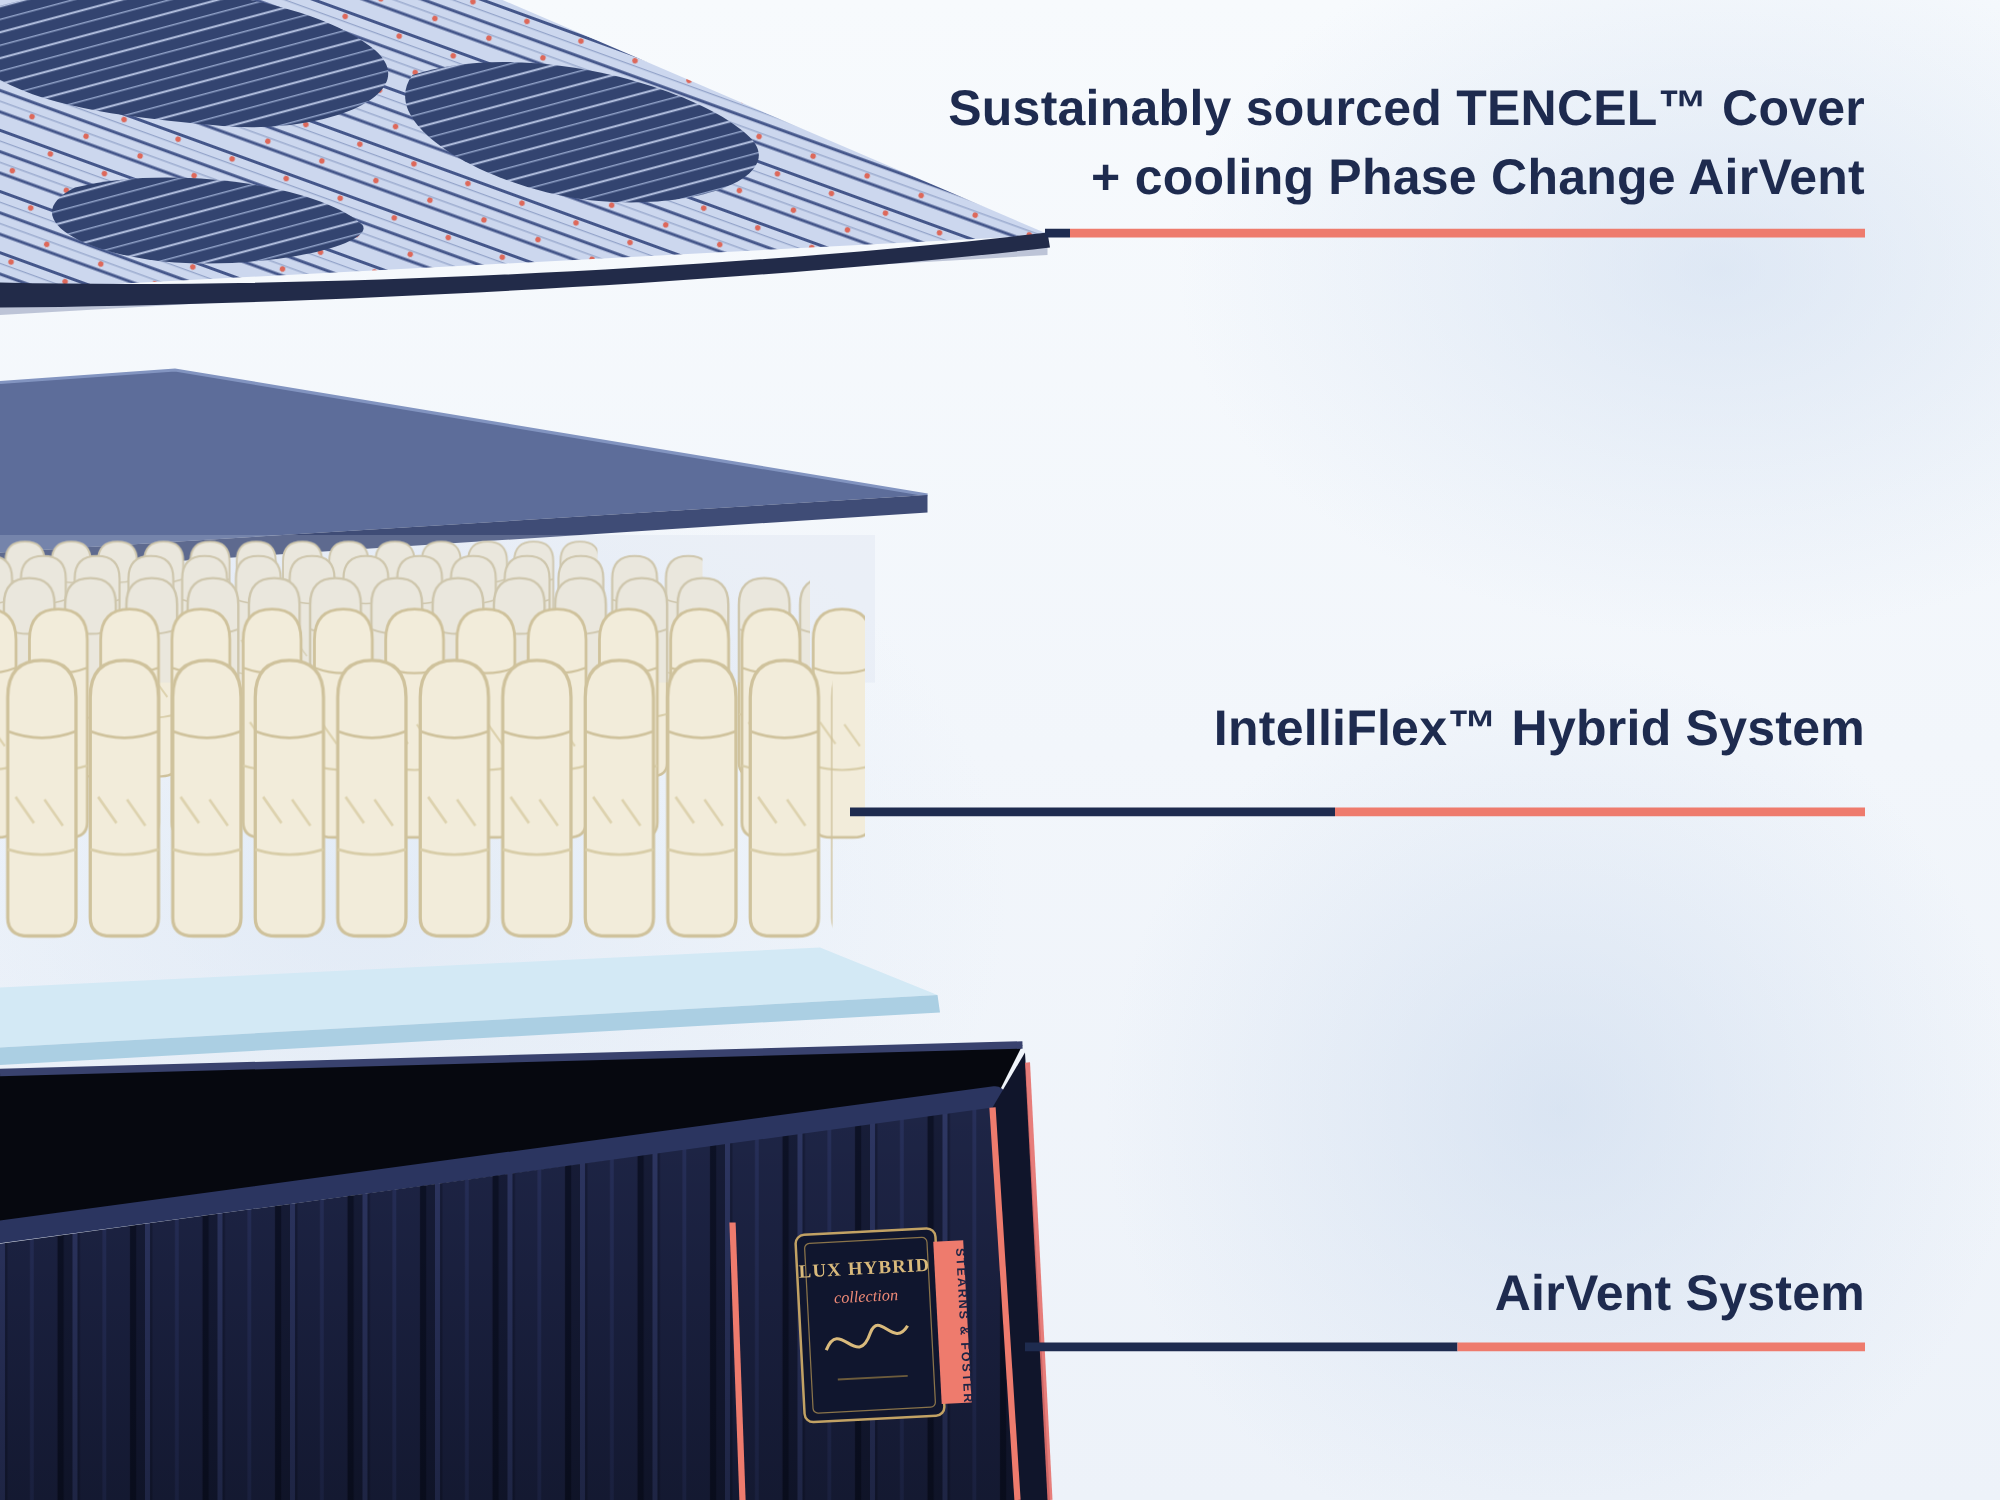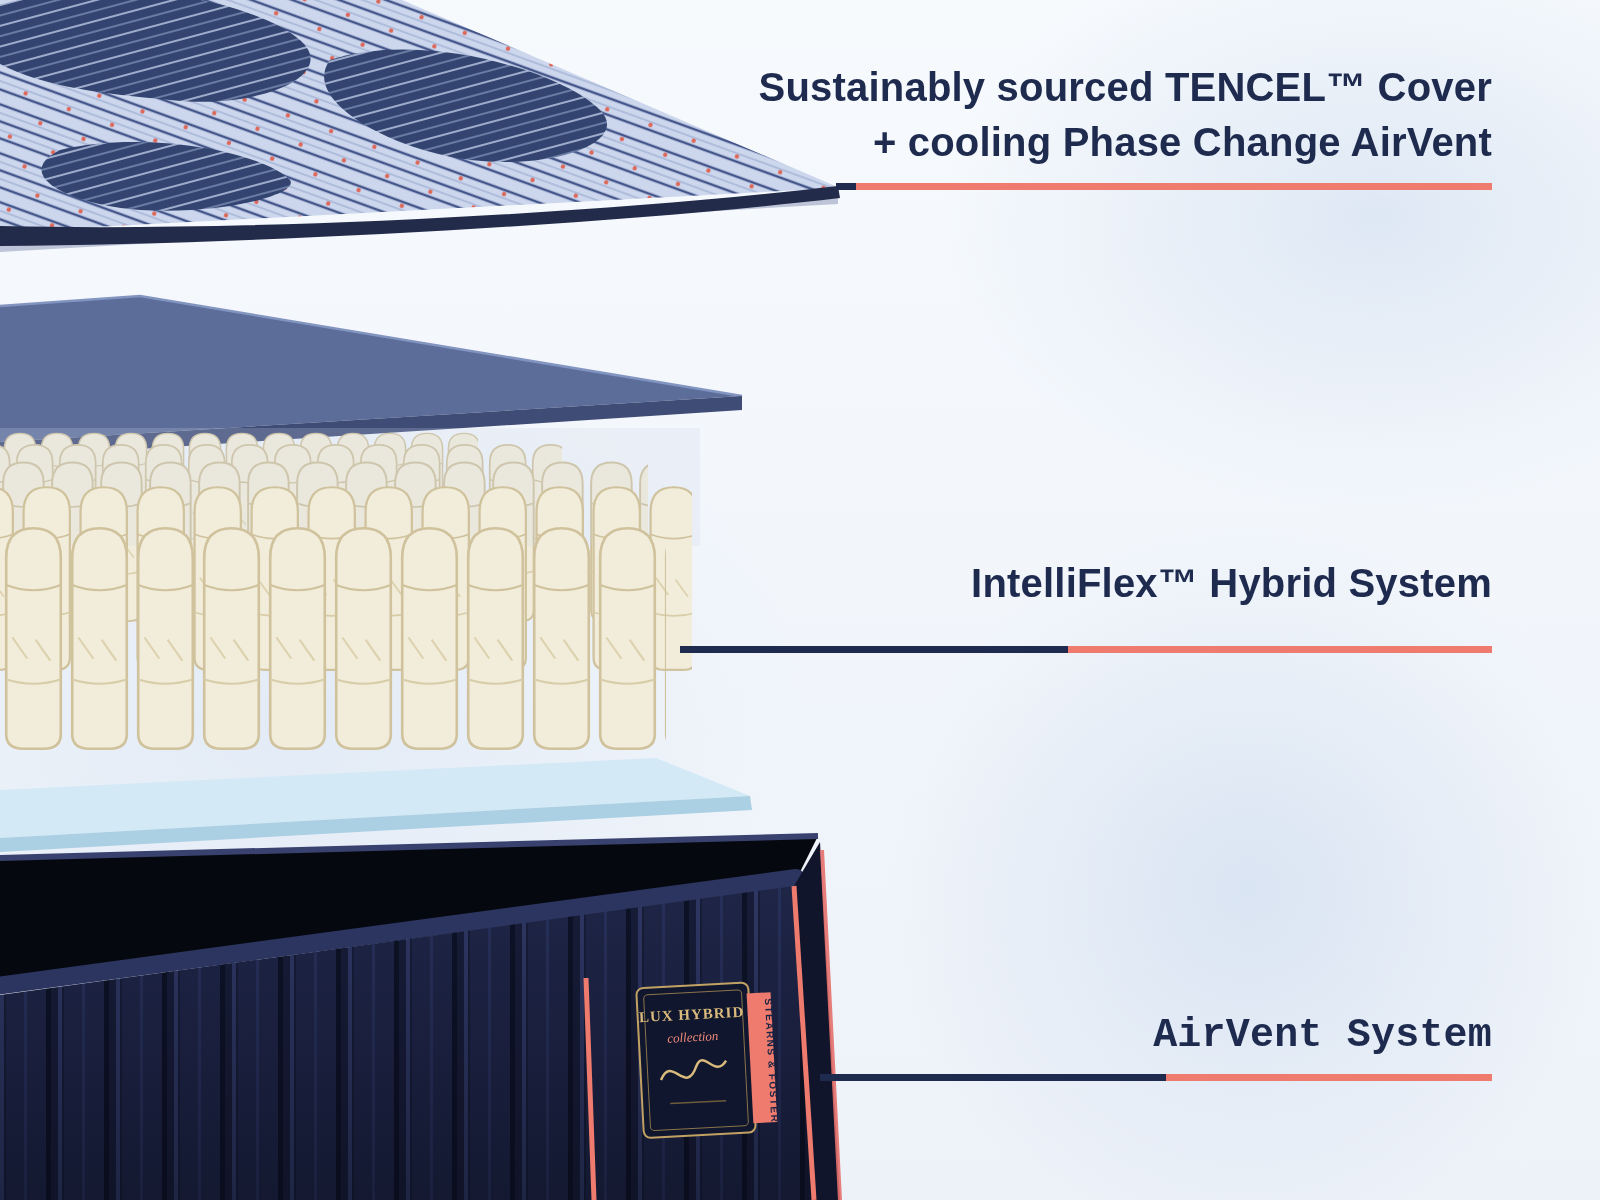--- a/index.html
+++ b/index.html
@@ -18,21 +18,21 @@
     position:absolute;text-align:right;color:#1e2b4f;
     font-weight:700;font-size:40px;line-height:1.38;letter-spacing:.2px;
   }
   .line{position:absolute;height:7px;display:flex;}
   .line .seg-navy{background:#1e2b4f;height:100%;}
   .line .seg-coral{background:#ee7b6d;height:100%;flex:1;}
   #ann-cover{top:60px;right:108px;width:780px;}
   #line-cover{left:836px;top:183px;width:656px;}
   #ann-hybrid{top:524px;right:108px;width:700px;margin-top:32px;}
   #line-hybrid{left:680px;top:646px;width:812px;}
-  #ann-air{top:1008px;right:108px;width:600px;font-family:Liberation Mono, monospace;}
+  #ann-air{top:1008px;right:108px;width:600px;}
   #line-air{left:820px;top:1074px;width:672px;}
 </style>
 </head>
 <body>
 
 <div class="stage">
 
   <svg class="illus" width="900" height="1200" viewBox="0 0 900 1200">
     <defs>
 

